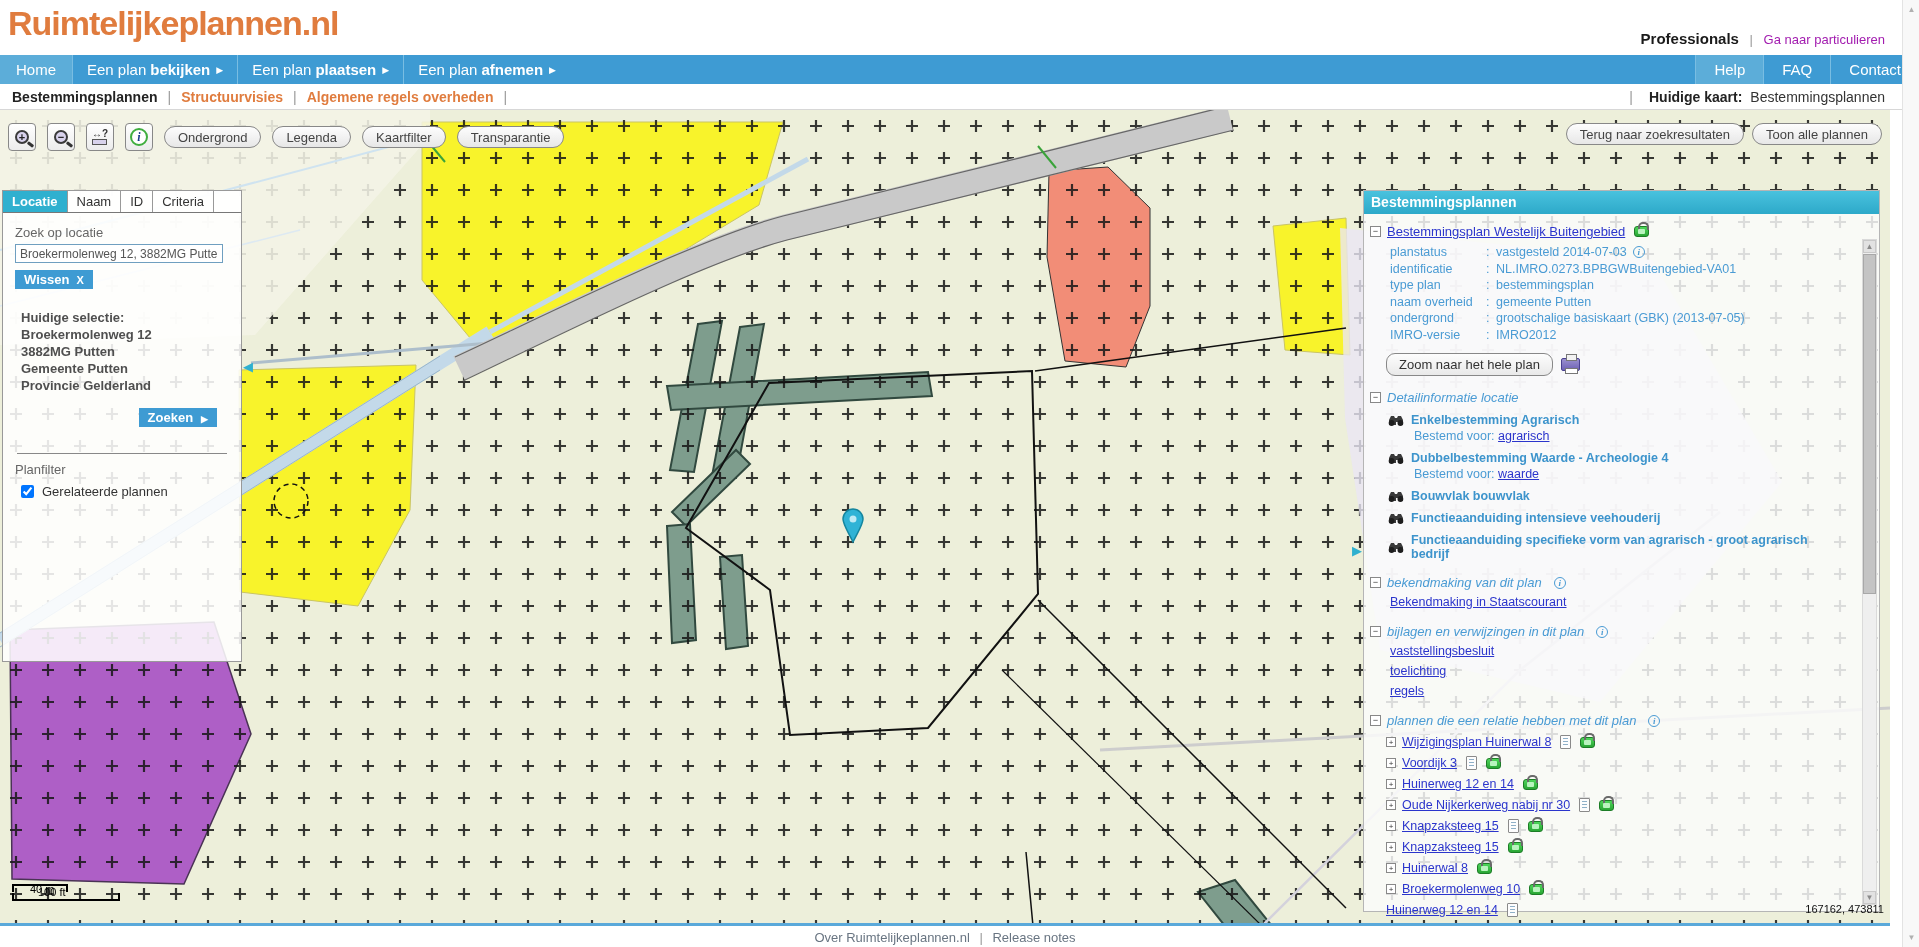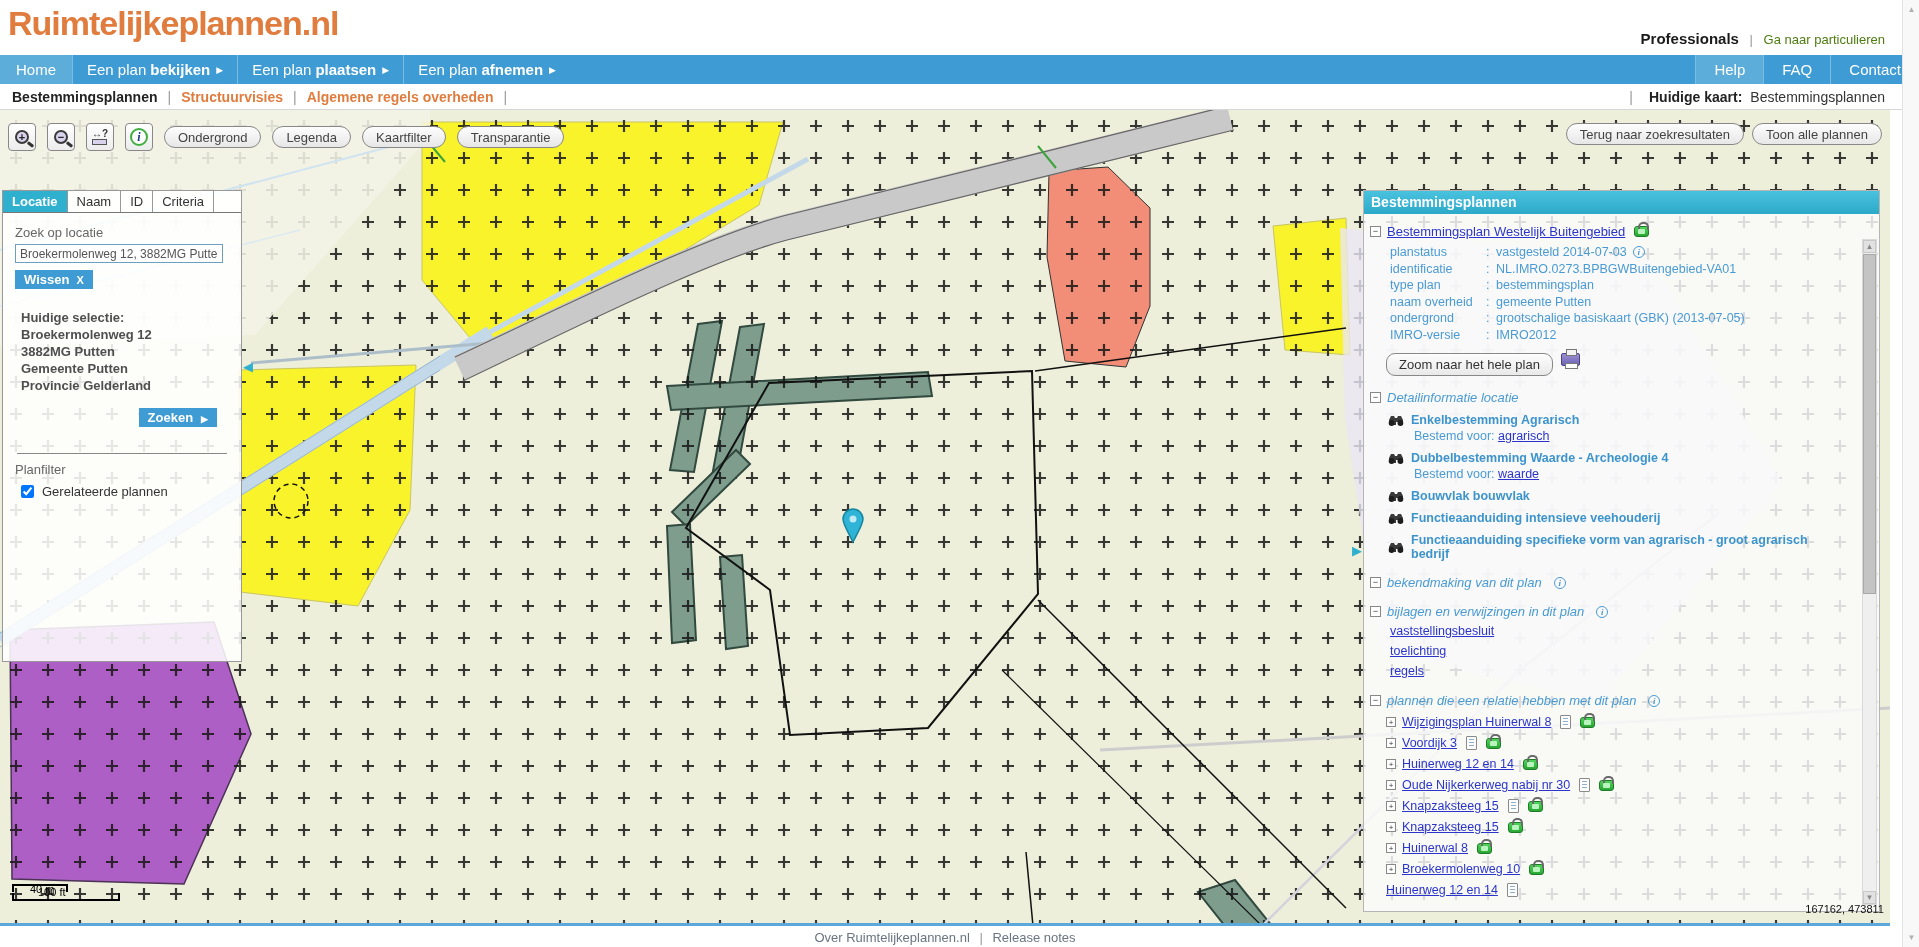--- a/index.html
+++ b/index.html
@@ -7,21 +7,21 @@
   body {
     width:1919px; height:947px; position:relative; overflow:hidden;
     font-family:"Liberation Sans", sans-serif; background:#fff;
   }
   
   .header { position:absolute; top:0; left:0; width:1919px; height:55px; background:#fff; }
   .logo { position:absolute; left:8px; top:4px; font-size:34px; font-weight:bold; color:#e07c3e; letter-spacing:-1px; }
   .header-right { position:absolute; right:34px; top:30px; font-size:13px; white-space:nowrap; }
   .header-right .audience { font-weight:bold; color:#1a1a1a; font-size:15px; }
   .header-right .sep { color:#999; margin:0 7px; }
-  .header-right .aud-link { color:#4d7c0f; text-decoration:none; }
+  .header-right .aud-link { color:#a21caf; text-decoration:none; }
   
   .navbar { position:absolute; top:55px; left:0; width:1919px; height:29px; background:#3e9bd3; display:flex; align-items:stretch; }
   .nav-item { display:flex; align-items:center; padding:0 14px; color:#fff; font-size:15px; text-decoration:none; border-left:1px solid #79bde2; white-space:nowrap; }
   .nav-item:first-child { border-left:none; background:#5cadd9; padding:4px 16px; }
   .nav-item b { margin-left:4px; }
   .nav-arrow { font-size:9px; margin-left:6px; }
   .nav-right { margin-left:auto; display:flex; }
   .nav-right .nav-item { border-left:1px solid #79bde2; padding:0 18px; }
   
   .subnav { position:absolute; top:84px; left:0; width:1919px; height:26px; background:#fff; border-bottom:1px solid #d7d7d7; display:flex; align-items:center; font-size:14px; padding-left:8px; }
@@ -78,21 +78,21 @@
   .pp-collapse .arr { font-size:9px; margin-left:5px; }
   .pp-content { padding:6px 30px 0 6px; }
   .tbox { display:inline-flex; width:11px; height:11px; border:1px solid #888; background:#fff; font-size:9px; line-height:9px; color:#333; align-items:center; justify-content:center; flex:none; }
   .tbox.small { width:10px; height:10px; font-size:8px; }
   .plan-row { display:flex; align-items:center; gap:6px; margin-top:4px; }
   .link { color:#2b35cc; text-decoration:underline; cursor:pointer; }
   .details { margin:5px 0 0 20px; }
   .detail-row { display:flex; align-items:center; font-size:12.5px; color:#4a9bd4; line-height:16.5px; }
   .detail-row .lbl { width:96px; flex:none; }
   .detail-row .col { width:10px; flex:none; }
-  .zoom-row { display:flex; gap:8px; margin:10px 0 0 16px; }
+  .zoom-row { display:flex; align-items:center; gap:8px; margin:10px 0 0 16px; }
   .zoom-plan-btn { height:23px; padding:0 12px; border:1px solid #888; border-radius:9px; background:linear-gradient(#fdfdfd,#e9e9e9); color:#333; font-size:13px; display:flex; align-items:center; cursor:pointer; }
   .section-row { display:flex; align-items:center; gap:6px; margin-top:14px; color:#4a9bd4; font-style:italic; }
   .feature-row { display:flex; align-items:center; gap:7px; margin:8px 0 0 18px; color:#3d94cc; font-weight:bold; font-size:12.5px; }
   .feature-sub { margin:2px 0 6px 44px; color:#4a9bd4; font-size:12.5px; }
   .pp-link { display:block; margin:4px 0 0 20px; line-height:16px; font-size:12.5px; }
   .related-row { display:flex; align-items:center; gap:6px; margin:7px 0 0 16px; font-size:12.5px; }
   .lock-icon { position:relative; display:inline-block; width:15px; height:11px; background:linear-gradient(#4ed65a,#2aa535); border:1px solid #1c7d26; border-radius:3px; margin-left:3px; flex:none; }
   .lock-icon::before { content:""; position:absolute; top:-5px; left:3px; width:7px; height:6px; border:2px solid #6a6a6a; border-bottom:none; border-radius:5px 5px 0 0; }
   .lock-icon::after { content:""; position:absolute; left:3px; top:2px; width:7px; height:5px; background:#b9f4be; border-radius:1px; }
   .doc-icon { display:inline-block; width:11px; height:14px; background:#fdfdfd; border:1px solid #8a8a8a; border-radius:1px; margin-left:3px; position:relative; flex:none; }
@@ -387,20 +387,21 @@
             <circle cx="12.4" cy="8" r="2.9" fill="#1e1e1e"></circle>
           </svg>
         <span>Functieaanduiding specifieke vorm van agrarisch - groot agrarisch bedrijf</span>
       </div>
 
       <div class="section-row">
         <span class="tbox">−</span>
         <span>bekendmaking van dit plan</span>
         <span class="mini-info">i</span>
       </div>
+      <a class="link pp-link">Bekendmaking in Staatscourant</a>
 
       <div class="section-row">
         <span class="tbox">−</span>
         <span>bijlagen en verwijzingen in dit plan</span>
         <span class="mini-info">i</span>
       </div>
       <a class="link pp-link">vaststellingsbesluit</a>
       <a class="link pp-link">toelichting</a>
       <a class="link pp-link">regels</a>
 

